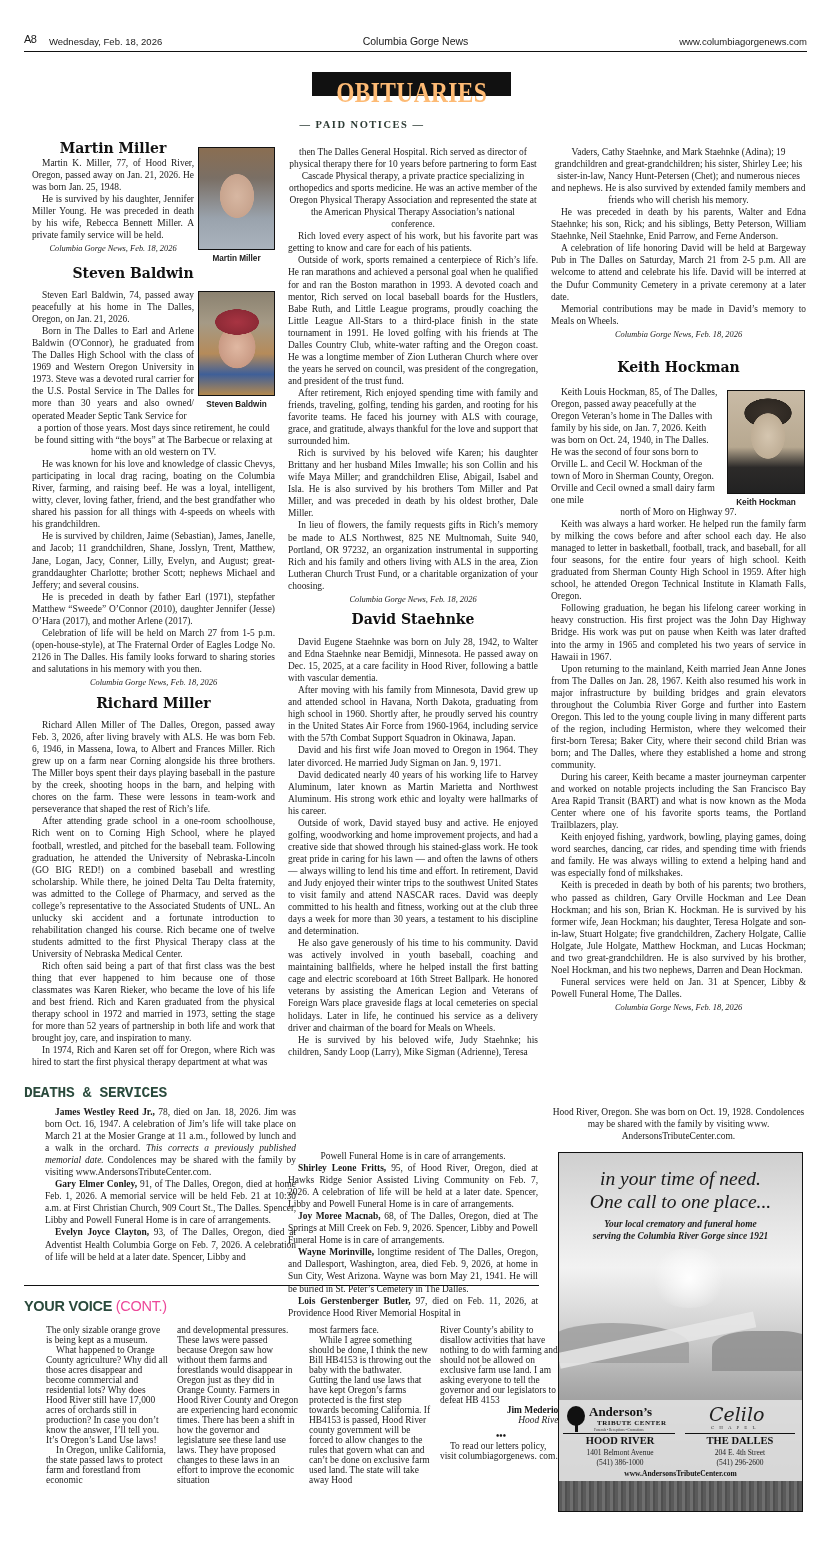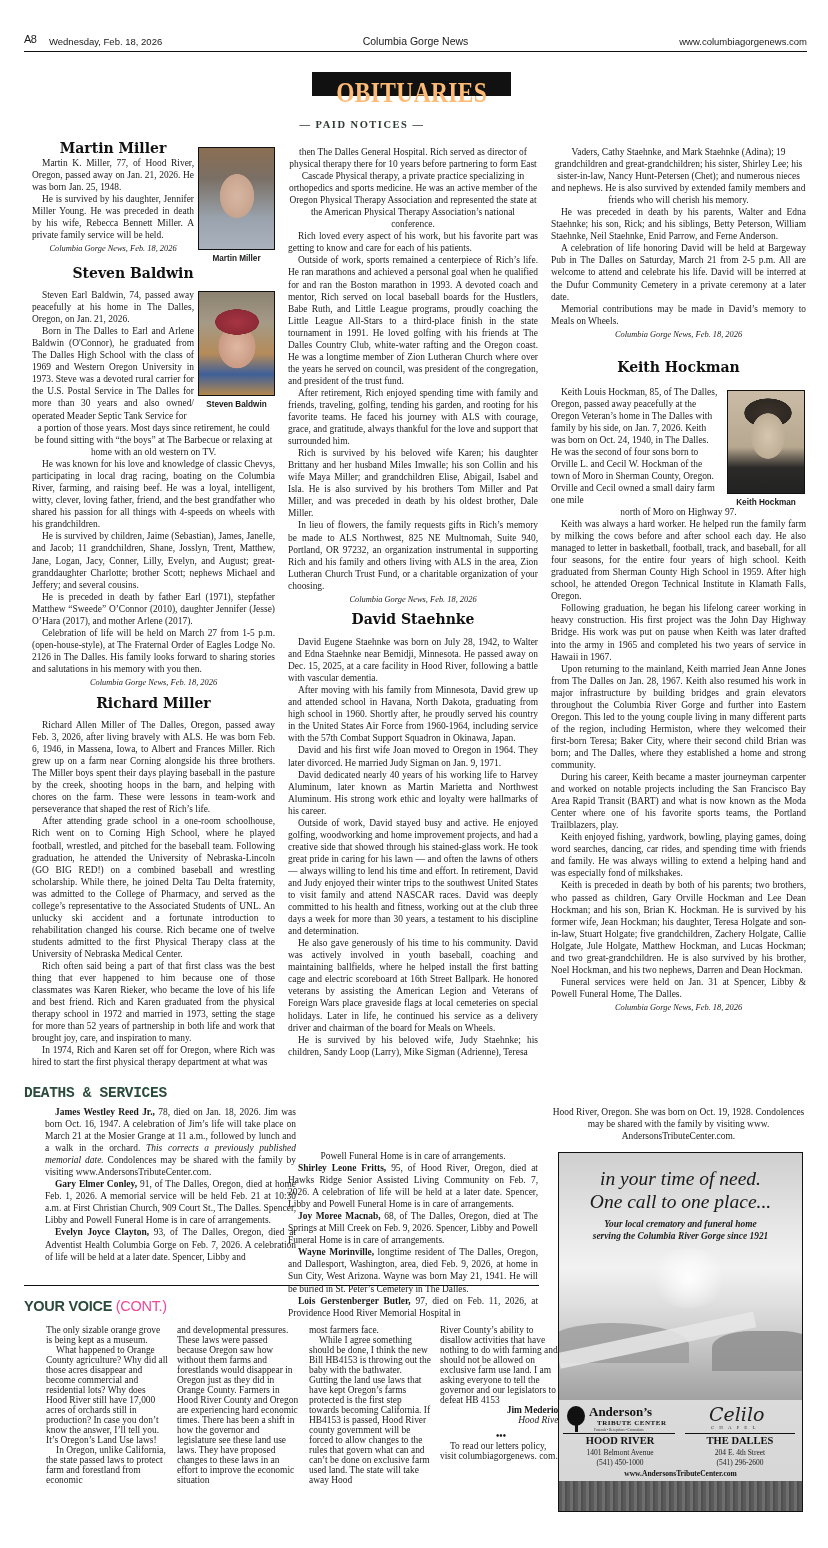--- a/index.html
+++ b/index.html
@@ -221,21 +221,21 @@
     <div class="brand">Anderson’s</div>
     <div class="brand2">TRIBUTE CENTER</div>
     <div class="brand3">Funerals • Receptions • Cremations</div>
     <div class="celilo">Celilo</div>
     <div class="chapel">CHAPEL</div>
     <div class="hr" style="left:4px; width:112px;"></div>
     <div class="hr" style="left:126px; width:110px;"></div>
     <div class="city" style="left:6px;">HOOD RIVER</div>
     <div class="addr" style="left:6px;">
         <div>1401 Belmont Avenue</div>
-        <div>(541) 450-1000</div>
+        <div>(541) 386-1000</div>
       </div>
     <div class="city" style="left:126px;">THE DALLES</div>
     <div class="addr" style="left:126px;">
         <div>204 E. 4th Street</div>
         <div>(541) 296-2600</div>
       </div>
     <div class="web">www.AndersonsTributeCenter.com</div>
   </div>
   <div class="forest"></div>
 </div>

